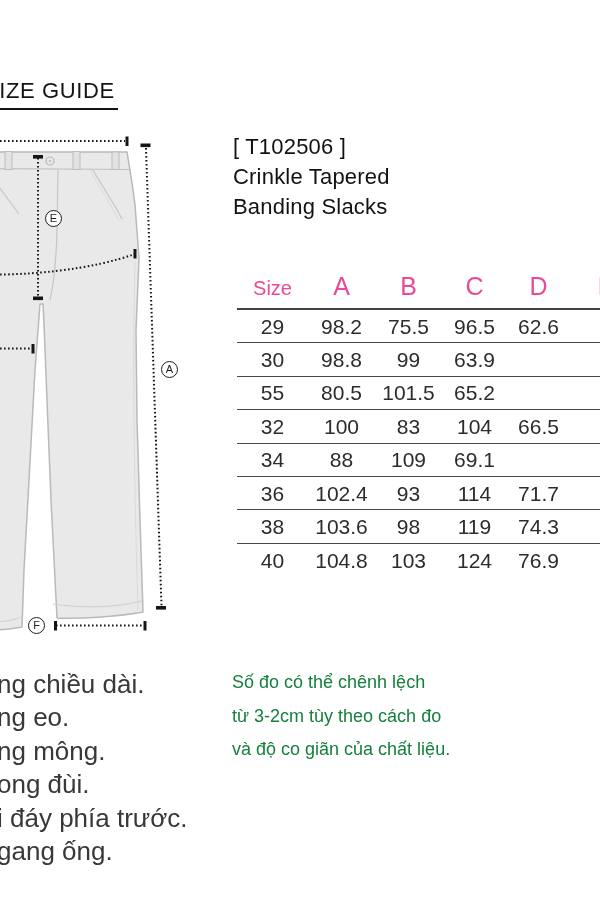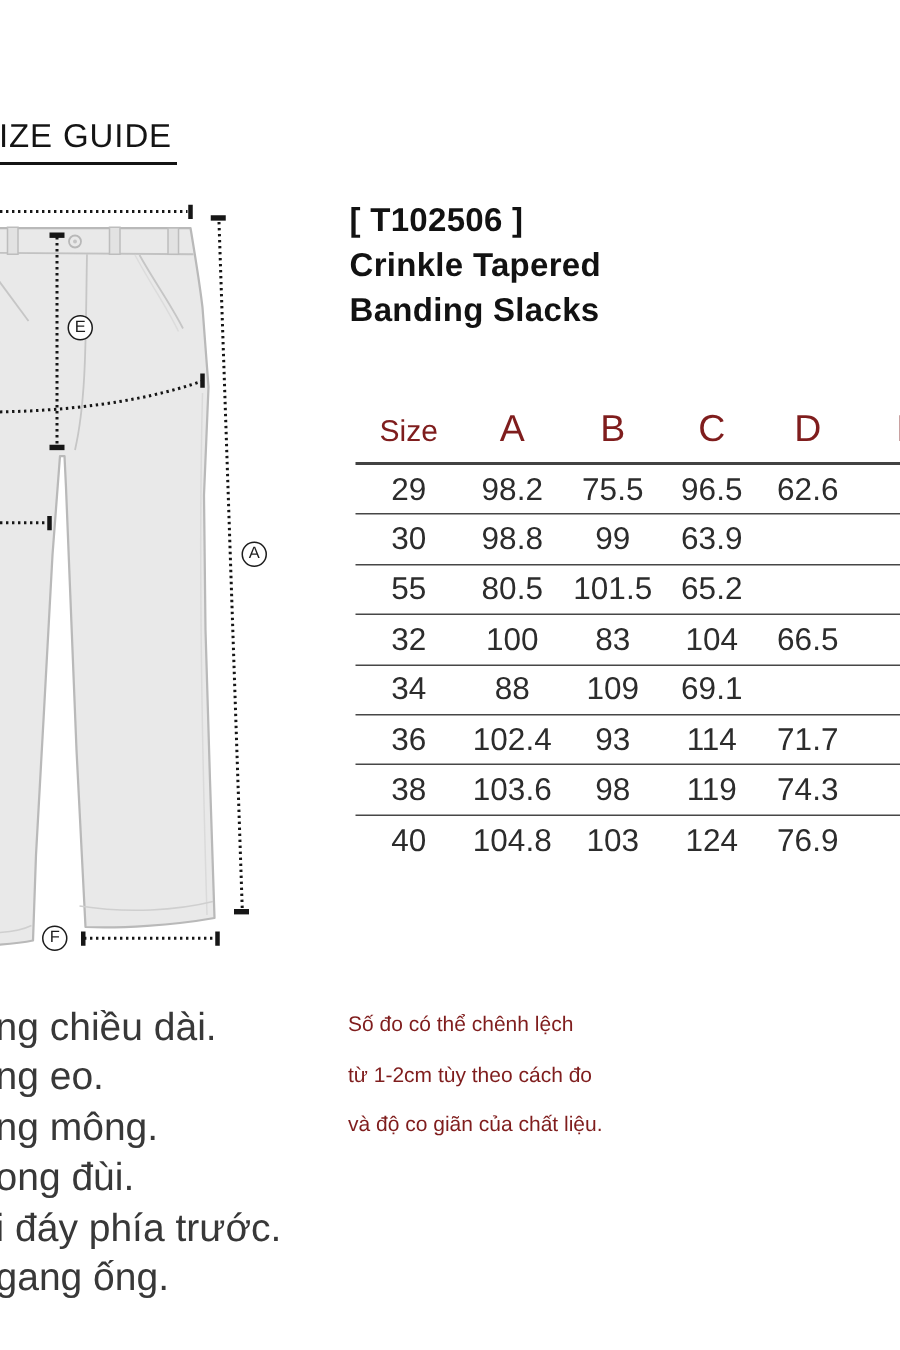--- a/index.html
+++ b/index.html
@@ -18,49 +18,49 @@
   .m-label{
     position:absolute; width:17px; height:17px; border:1.4px solid #1c1c1c;
     border-radius:50%; background:#ffffff; display:flex; align-items:center;
     justify-content:center; font-size:11px; color:#1c1c1c; line-height:1;
   }
   #label-E{ left:45px; top:210px; }
   #label-A{ left:161px; top:361px; }
   #label-F{ left:28px; top:617px; }
   .product-title{
     position:absolute; left:233px; top:132px;
-    font-size:22px; font-weight:700; line-height:30px; color:#121212;
+    font-size:22px; font-weight:400; line-height:30px; color:#121212;
     letter-spacing:0.2px; white-space:nowrap;
   }
   .size-table{ position:absolute; left:237px; top:269px; width:405px; }
   .st-header{
     display:grid; grid-template-columns:71px 67px 67px 65px 63px 72px;
     height:41px; border-bottom:2.2px solid #424242;
   }
   .st-header .cell{
     display:flex; align-items:flex-end; justify-content:center;
-    padding-bottom:9px; font-size:25px; color:#7f1d1d; line-height:1;
+    padding-bottom:9px; font-size:25px; color:#ec4899; line-height:1;
   }
   .st-header .cell.size-h{ font-size:20px; padding-bottom:10px; }
   .st-row{
     display:grid; grid-template-columns:71px 67px 67px 65px 63px 72px;
     height:33.4px; border-bottom:1.7px solid #474747;
   }
   .st-row:last-child{ border-bottom:none; }
   .st-row .cell{
     display:flex; align-items:center; justify-content:center;
     font-size:21px; color:#2c2c2c; line-height:1;
   }
   .legend-left{
     position:absolute; left:-3px; top:668px;
     font-size:26px; line-height:33.4px; color:#383838; white-space:nowrap;
   }
   .note-right{
     position:absolute; left:232px; top:666px;
-    font-size:14px; line-height:33.5px; color:#7f1d1d; white-space:nowrap;
+    font-size:18px; line-height:33.5px; color:#15803d; white-space:nowrap;
   }
 </style>
 </head>
 <body>
 
 <div id="screen">
 
   <div class="size-guide-title">SIZE GUIDE</div>
 
   <svg class="pants-svg" width="230" height="520" viewBox="0 0 230 520" style="left:0;top:130px;">
@@ -190,17 +190,17 @@
     <div>ng chiều dài.</div>
     <div>ng eo.</div>
     <div>ng mông.</div>
     <div>ong đùi.</div>
     <div>i đáy phía trước.</div>
     <div>gang ống.</div>
   </div>
 
   <div class="note-right">
     <div>Số đo có thể chênh lệch</div>
-    <div>từ 1-2cm tùy theo cách đo</div>
+    <div>từ 3-2cm tùy theo cách đo</div>
     <div>và độ co giãn của chất liệu.</div>
   </div>
 
 </div>
 
 </body></html>

